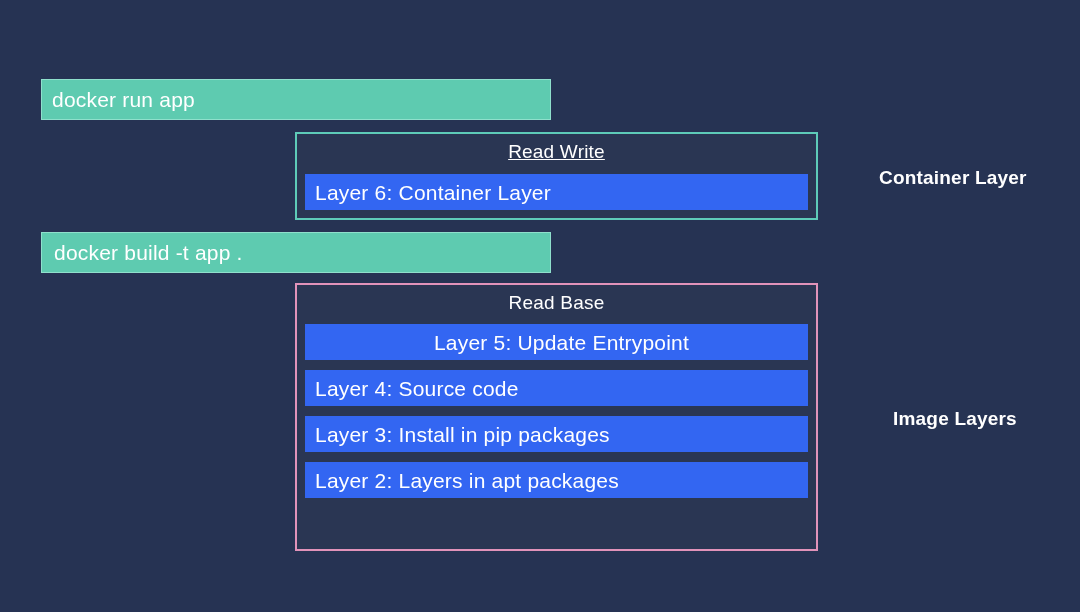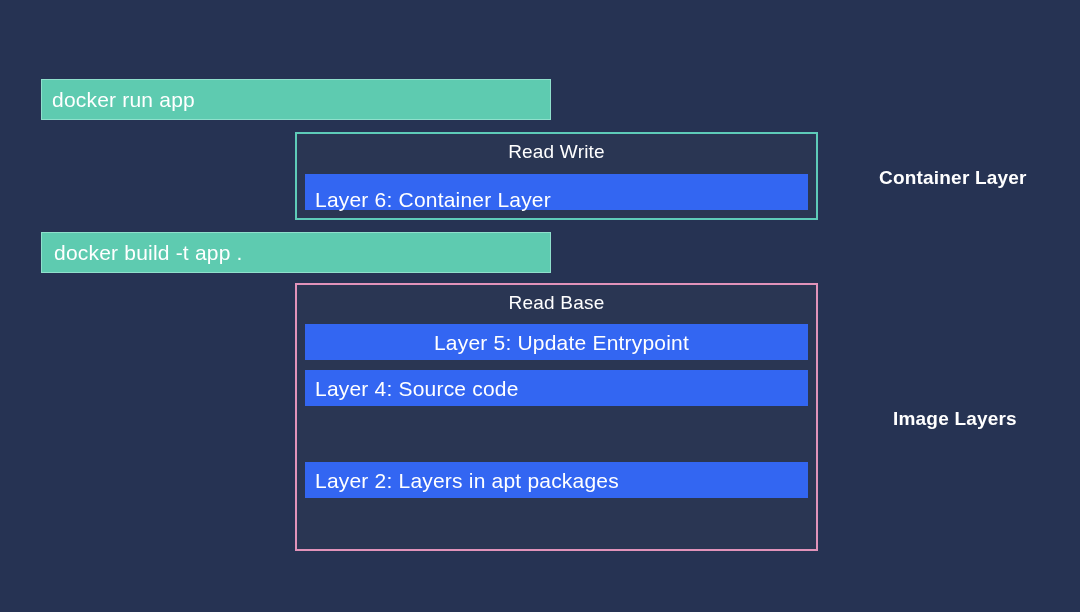--- a/index.html
+++ b/index.html
@@ -79,21 +79,21 @@
   .group-title {
     position: absolute;
     left: 0;
     right: 0;
     text-align: center;
     color: #ffffff;
     font-size: 19px;
     font-weight: 400;
     letter-spacing: 0.2px;
   }
-  #box-read-write .group-title { top: 7px; }
+  #box-read-write .group-title { top: 7px; text-decoration: underline; }
   #box-read-only  .group-title { top: 7px; }
 
   
   .layer-bar {
     position: absolute;
     left: 8px;
     width: 503px;
     height: 36px;
     background: #3366f2;
     box-sizing: border-box;
@@ -125,38 +125,41 @@
 <body>
 
 <div id="canvas">
 
   <div class="cmd-bar" id="cmd-run">
     <span class="cmd-text">docker run app</span>
   </div>
 
   <div class="group-box" id="box-read-write">
     <div class="group-title">Read Write</div>
-    <div class="layer-bar" style="top: 40px; align-items: flex-end;">
+    <div class="layer-bar" style="top: 40px;">
       <span class="layer-text">Layer 6: Container Layer</span>
     </div>
   </div>
 
   <div class="cmd-bar" id="cmd-build">
     <span class="cmd-text">docker build -t app .</span>
   </div>
 
   <div class="group-box" id="box-read-only">
     <div class="group-title">Read Base</div>
 
     <div class="layer-bar" style="top: 39px; justify-content: center;">
       <span class="layer-text">Layer 5: Update Entrypoint</span>
     </div>
     <div class="layer-bar" style="top: 85px;">
       <span class="layer-text">Layer 4: Source code</span>
     </div>
+    <div class="layer-bar" style="top: 131px;">
+      <span class="layer-text">Layer 3: Install in pip packages</span>
+    </div>
     <div class="layer-bar" style="top: 177px;">
       <span class="layer-text">Layer 2: Layers in apt packages</span>
     </div>
   </div>
 
   <div class="side-caption" id="caption-container">Container Layer</div>
 
   <div class="side-caption" id="caption-image">Image Layers</div>
 
 </div>

